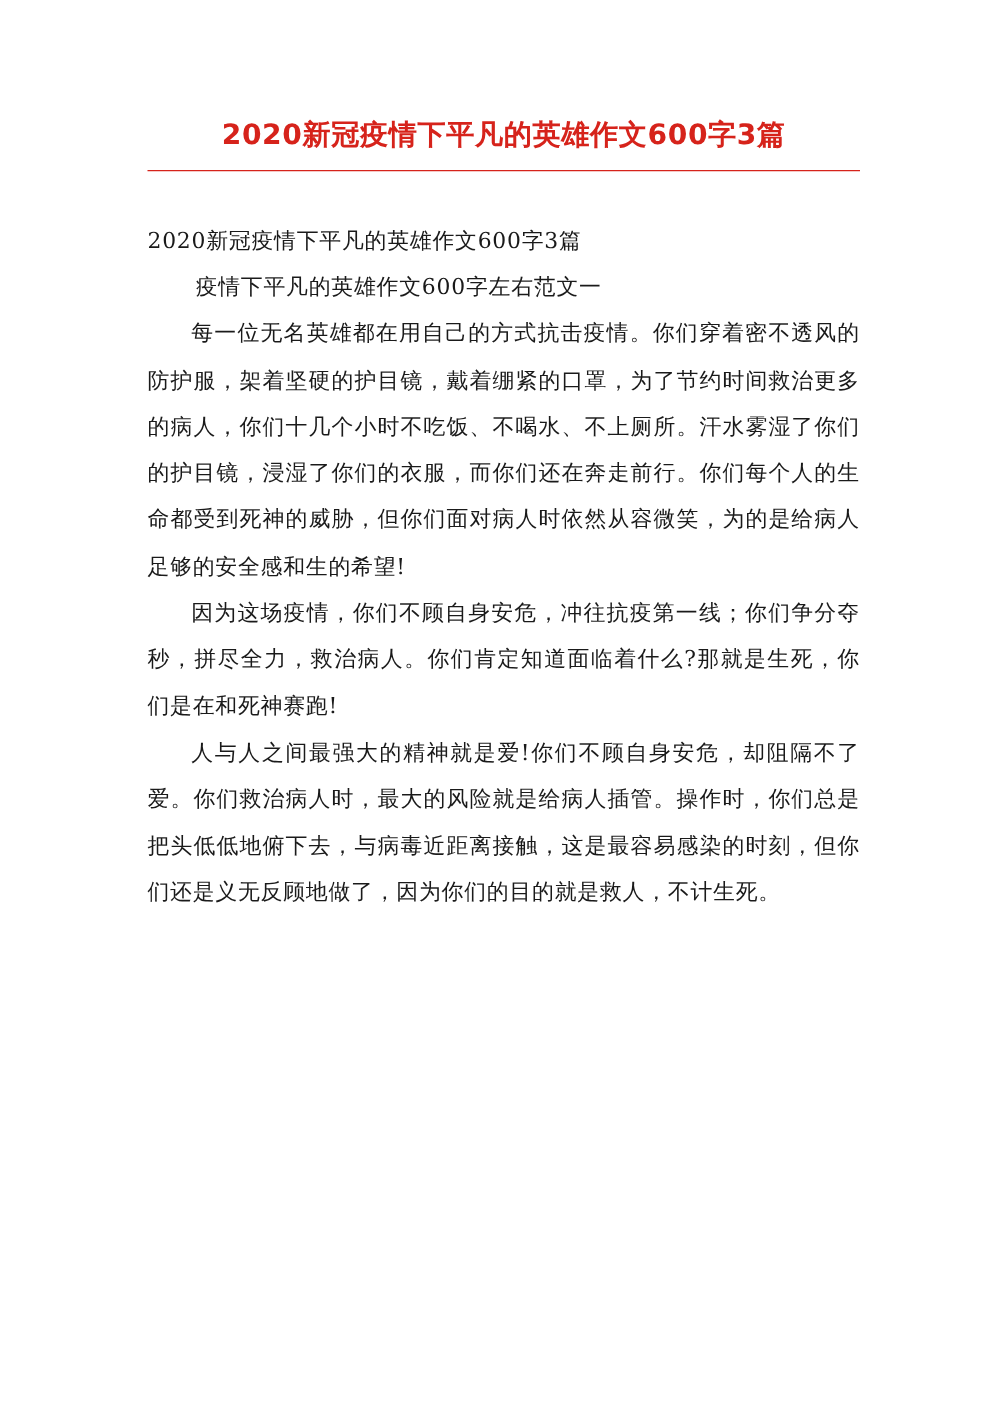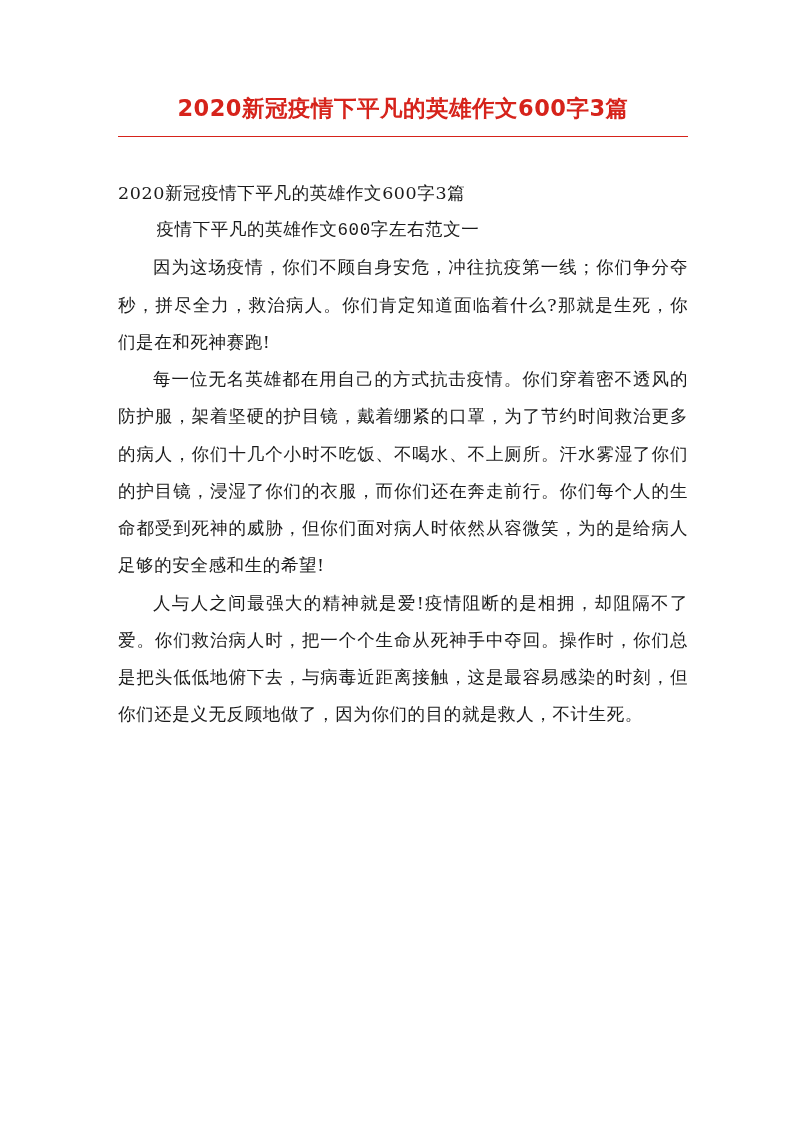--- a/index.html
+++ b/index.html
@@ -57,37 +57,36 @@
     word-break: break-all;
   }
   .para.first {
     margin-top: 38px;
   }
   .indent {
     text-indent: 2em;
   }
   .indent-small {
     text-indent: 2.2em;
-    font-family: Liberation Mono, monospace;
   }
 </style>
 </head>
 <body>
 
 <div class="page">
   <div class="doc-body">
 
     <h1 class="doc-title">2020新冠疫情下平凡的英雄作文600字3篇</h1>
     <hr class="title-rule">
 
     <p class="para first">2020新冠疫情下平凡的英雄作文600字3篇</p>
 
 
     <p class="para indent-small">疫情下平凡的英雄作文600字左右范文一</p>
 
+    <p class="para indent">每一位无名英雄都在用自己的方式抗击疫情。你们穿着密不透风的防护服，架着坚硬的护目镜，戴着绷紧的口罩，为了节约时间救治更多的病人，你们十几个小时不吃饭、不喝水、不上厕所。汗水雾湿了你们的护目镜，浸湿了你们的衣服，而你们还在奔走前行。你们每个人的生命都受到死神的威胁，但你们面对病人时依然从容微笑，为的是给病人足够的安全感和生的希望!</p>
+
     <p class="para indent">因为这场疫情，你们不顾自身安危，冲往抗疫第一线；你们争分夺秒，拼尽全力，救治病人。你们肯定知道面临着什么?那就是生死，你们是在和死神赛跑!</p>
 
-    <p class="para indent">每一位无名英雄都在用自己的方式抗击疫情。你们穿着密不透风的防护服，架着坚硬的护目镜，戴着绷紧的口罩，为了节约时间救治更多的病人，你们十几个小时不吃饭、不喝水、不上厕所。汗水雾湿了你们的护目镜，浸湿了你们的衣服，而你们还在奔走前行。你们每个人的生命都受到死神的威胁，但你们面对病人时依然从容微笑，为的是给病人足够的安全感和生的希望!</p>
-
-    <p class="para indent">人与人之间最强大的精神就是爱!疫情阻断的是相拥，却阻隔不了爱。你们救治病人时，把一个个生命从死神手中夺回。操作时，你们总是把头低低地俯下去，与病毒近距离接触，这是最容易感染的时刻，但你们还是义无反顾地做了，因为你们的目的就是救人，不计生死。</p>
+    <p class="para indent">人与人之间最强大的精神就是爱!你们不顾自身安危，却阻隔不了爱。你们救治病人时，最大的风险就是给病人插管。操作时，你们总是把头低低地俯下去，与病毒近距离接触，这是最容易感染的时刻，但你们还是义无反顾地做了，因为你们的目的就是救人，不计生死。</p>
 
   </div>
 </div>
 
 </body></html>

